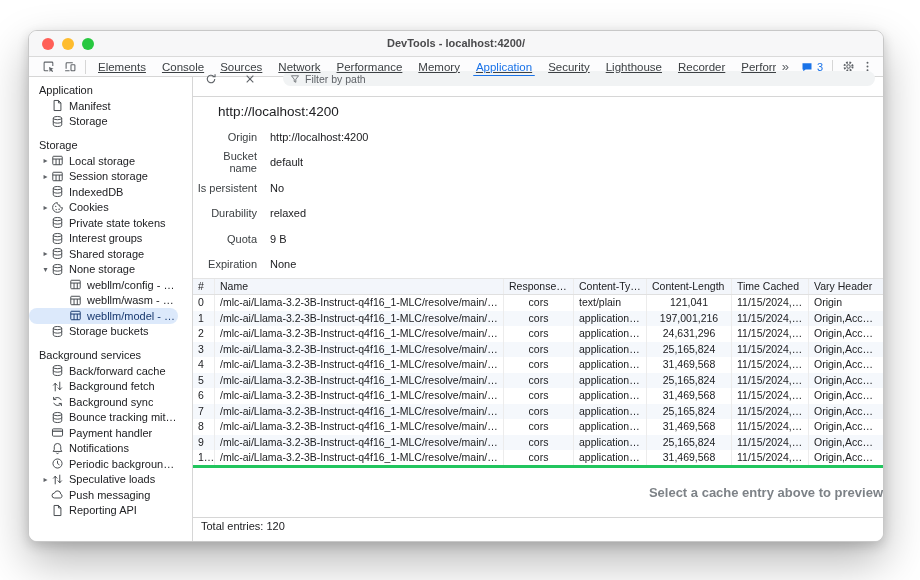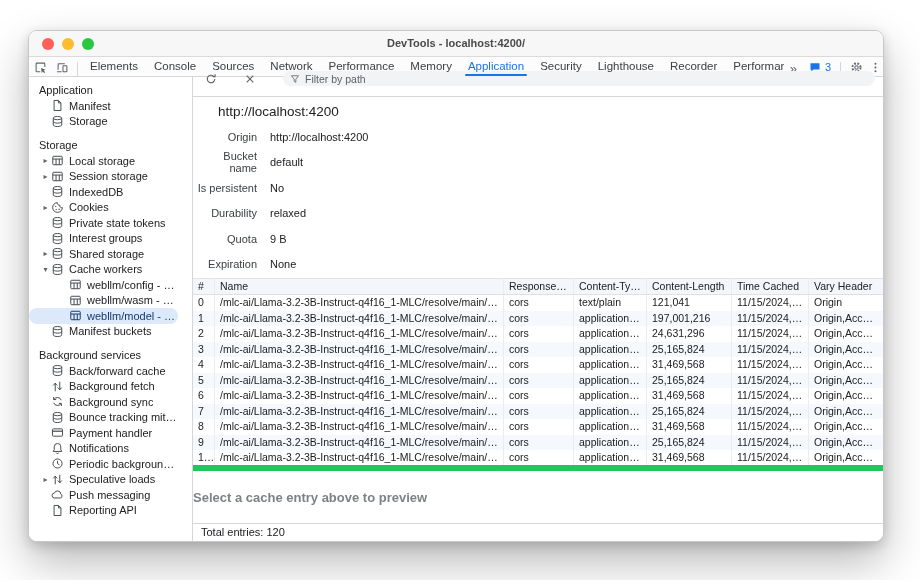--- a/index.html
+++ b/index.html
@@ -10,22 +10,22 @@
             background:#fff; border-radius:9px; border:1px solid #c8c8c8; overflow:hidden;
             box-shadow:0 20px 45px rgba(0,0,0,.28), 0 4px 12px rgba(0,0,0,.16);
             display:flex; flex-direction:column; }
   
   .titlebar { flex:none; height:26px; background:#f7f7f8; border-bottom:1px solid #dadada; position:relative; }
   .traffic { position:absolute; left:13px; top:7px; display:flex; gap:8px; }
   .dot { width:12px; height:12px; border-radius:50%; }
   .dot.red{background:#ff5f57;} .dot.yellow{background:#febc2e;} .dot.green{background:#28c840;}
   .win-title { text-align:center; line-height:25px; font-size:11px; font-weight:700; color:#4a4a4c; }
   
-  .tabbar { flex:none; height:20px; display:flex; align-items:flex-end; background:#fcfcfd;
-            border-bottom:1px solid #d6d6d6; font-size:11.5px; color:#3c4043; padding:0 0; overflow:hidden; }
+  .tabbar { flex:none; height:20px; display:flex; align-items:center; background:#fcfcfd;
+            border-bottom:1px solid #d6d6d6; font-size:11.5px; color:#3c4043; padding:0 8px; overflow:hidden;text-decoration:underline; }
   .tbicon { width:22px; height:18px; display:flex; align-items:center; justify-content:center; color:#5f6368; flex:none; }
   .tbicon svg { width:13px; height:13px; }
   .vdiv { width:1px; height:14px; background:#d6d6d6; margin:0 4px; flex:none; }
   .tab { padding:0 8px; height:20px; display:flex; align-items:center; gap:4px; position:relative; white-space:nowrap; flex:none; }
   .tab.active { color:#1a73e8; }
   .tab.active::after { content:""; position:absolute; left:5px; right:5px; bottom:0; height:2px; background:#1a73e8; border-radius:1px; }
   .tab-spacer { flex:1; }
   .more-tabs { color:#5f6368; font-size:13px; padding:0 6px; flex:none; }
   .msg-badge { display:flex; align-items:center; gap:3px; color:#1a73e8; font-size:11px; padding:0 5px; flex:none; }
   .msg-badge svg { width:12px; height:12px; }
@@ -61,24 +61,24 @@
   .detail-label { flex:none; width:64px; text-align:right; color:#3c4043; }
   .detail-value { margin-left:13px; color:#202124; }
   
   .table-wrap { flex:none; height:187px; overflow:hidden; border-top:1px solid #e4e4e4; font-size:10.5px; color:#202124; }
   .trow { display:grid; grid-template-columns:22px 289px 70px 73px 85px 77px 1fr; height:15.5px; align-items:center; }
   .trow.header { background:#f3f6fb; border-bottom:1px solid #e0e0e0; height:16px; }
   .trow.odd { background:#f5f8fc; }
   .tcell { padding:0 5px; white-space:nowrap; overflow:hidden; text-overflow:ellipsis; border-right:1px solid #ececec; height:100%; line-height:15.5px; }
   .trow.header .tcell { line-height:15px; }
   .tcell:last-child { border-right:none; }
-  .tcell.num { text-align:left; }
-  .preview { flex:1; border-top:6px solid #22c55e; display:flex; align-items:center; justify-content:flex-start; }
+  .tcell.num { text-align:center; }
+  .preview { flex:1; border-top:3px solid #22c55e; display:flex; align-items:center; justify-content:flex-end; }
   .preview-text { color:#7d8287; font-size:13px; font-weight:700; }
-  .statusbar { flex:none; height:18px; border-top:1px solid #d6d6d6; font-size:11px; color:#202124;
+  .statusbar { flex:none; height:24px; border-top:1px solid #d6d6d6; font-size:11px; color:#202124;
                line-height:17px; padding-left:8px; }
 </style>
 </head>
 <body>
 
 <div class="canvas">
   <div class="window">
 
     <div class="titlebar">
       <div class="traffic">
@@ -271,21 +271,21 @@
             </div>
             <div class="sb-item">
               <span class="sb-exp">▾</span>
               <span class="sb-icon">
                 <svg viewBox="0 0 16 16">
                   <ellipse cx="8" cy="3.8" rx="5.2" ry="2" fill="none" stroke="currentColor" stroke-width="1.2"></ellipse>
                   <path d="M2.8 3.8v8.4c0 1.1 2.3 2 5.2 2s5.2-.9 5.2-2V3.8" fill="none" stroke="currentColor" stroke-width="1.2"></path>
                   <path d="M2.8 8c0 1.1 2.3 2 5.2 2s5.2-.9 5.2-2" fill="none" stroke="currentColor" stroke-width="1.2"></path>
                 </svg>
               </span>
-              <span class="sb-label">Cache workers</span>
+              <span class="sb-label">None storage</span>
             </div>
             <div class="sb-item child">
               <span class="sb-exp"></span>
               <span class="sb-icon">
                 <svg viewBox="0 0 16 16">
                   <rect x="2.2" y="2.8" width="11.6" height="10.4" rx="1" fill="none" stroke="currentColor" stroke-width="1.2"></rect>
                   <path d="M2.2 6.2h11.6M6.2 6.2v7M10.2 6.2v7" fill="none" stroke="currentColor" stroke-width="1.2"></path>
                 </svg>
               </span>
               <span class="sb-label">webllm/config - http://loc…</span>
@@ -312,21 +312,21 @@
             </div>
             <div class="sb-item">
               <span class="sb-exp"></span>
               <span class="sb-icon">
                 <svg viewBox="0 0 16 16">
                   <ellipse cx="8" cy="3.8" rx="5.2" ry="2" fill="none" stroke="currentColor" stroke-width="1.2"></ellipse>
                   <path d="M2.8 3.8v8.4c0 1.1 2.3 2 5.2 2s5.2-.9 5.2-2V3.8" fill="none" stroke="currentColor" stroke-width="1.2"></path>
                   <path d="M2.8 8c0 1.1 2.3 2 5.2 2s5.2-.9 5.2-2" fill="none" stroke="currentColor" stroke-width="1.2"></path>
                 </svg>
               </span>
-              <span class="sb-label">Manifest buckets</span>
+              <span class="sb-label">Storage buckets</span>
             </div>
           </div>
           <div class="sb-section">
             <div class="sec-header">Background services</div>
             <div class="sb-item">
               <span class="sb-exp"></span>
               <span class="sb-icon">
                 <svg viewBox="0 0 16 16">
                   <ellipse cx="8" cy="3.8" rx="5.2" ry="2" fill="none" stroke="currentColor" stroke-width="1.2"></ellipse>
                   <path d="M2.8 3.8v8.4c0 1.1 2.3 2 5.2 2s5.2-.9 5.2-2V3.8" fill="none" stroke="currentColor" stroke-width="1.2"></path>

